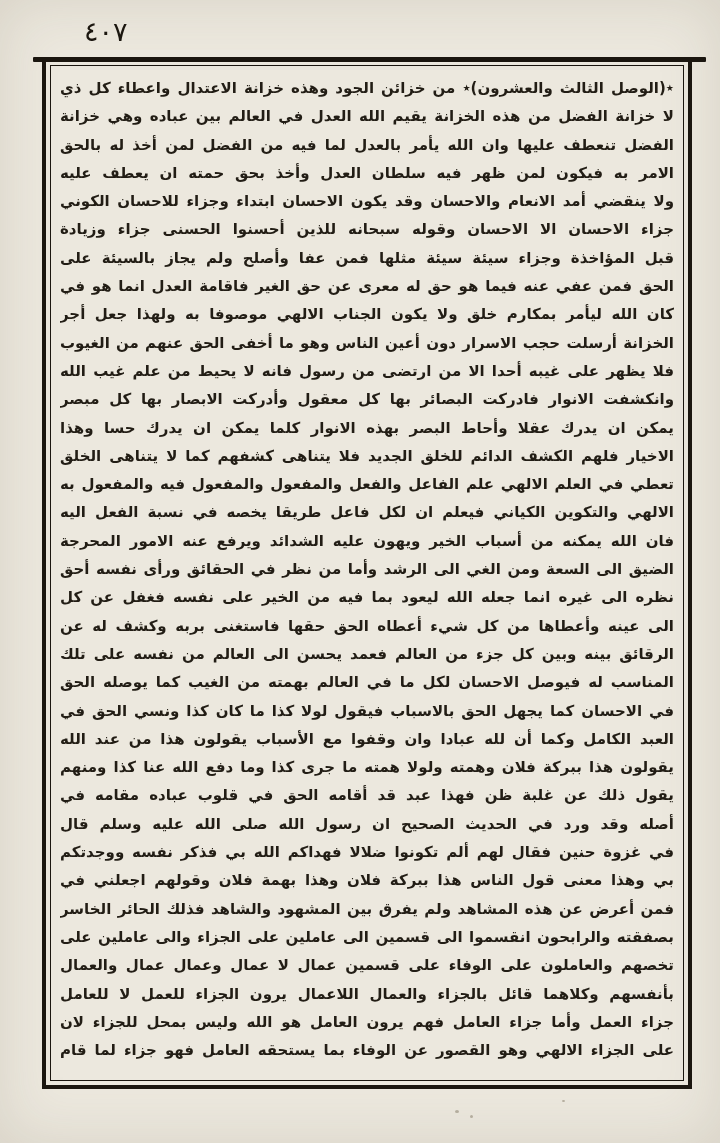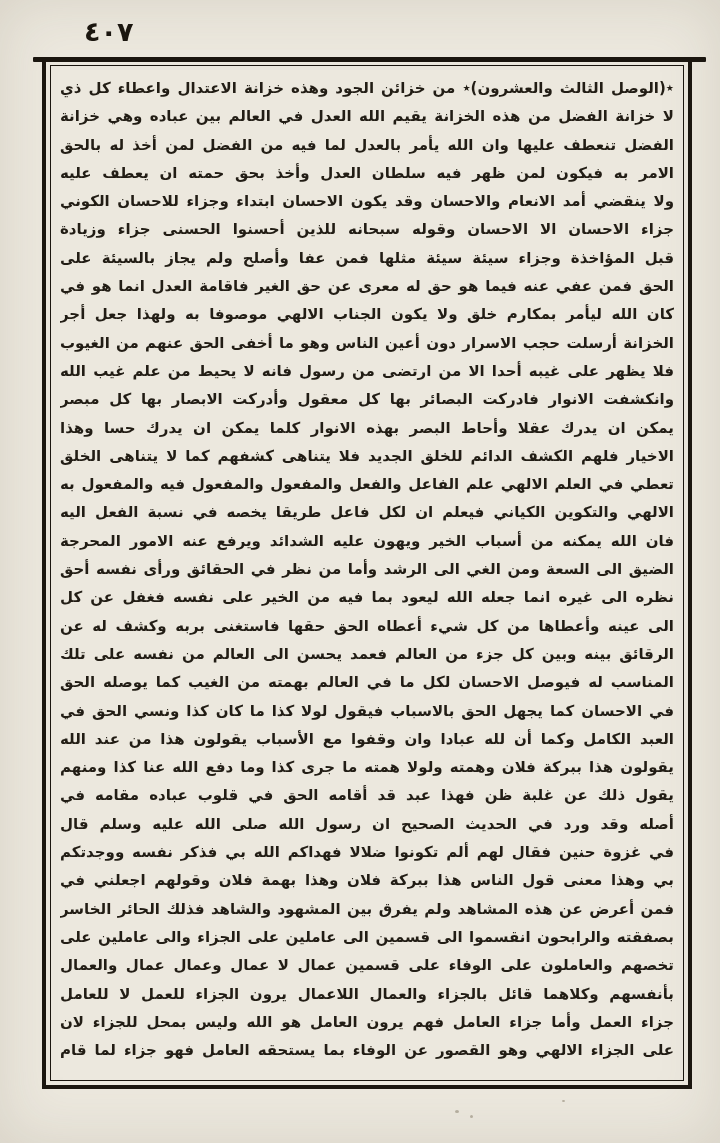--- a/index.html
+++ b/index.html
@@ -11,21 +11,21 @@
   body{
     width:720px;height:1143px;position:relative;overflow:hidden;
     background:var(--paper);
     font-family:"DejaVu Sans", sans-serif;
   }
   
   .scan-surface{position:absolute;inset:0;box-shadow:inset 0 0 60px rgba(120,110,90,.18);pointer-events:none;}
 
   .page-number{
     position:absolute;top:16px;left:84px;
-    font-size:27px;font-weight:bold;color:var(--ink);
+    font-size:27px;font-weight:normal;color:var(--ink);
     letter-spacing:2px;
   }
   .header-rule{position:absolute;left:33px;top:57px;width:673px;}
   .header-rule .thick{height:5px;background:var(--ink);border-radius:1px;}
 
   .text-frame{
     position:absolute;left:42px;top:61px;width:650px;height:1028px;
     box-sizing:border-box;border:4px solid var(--ink);border-top:none;
   }
   .frame-inner{

